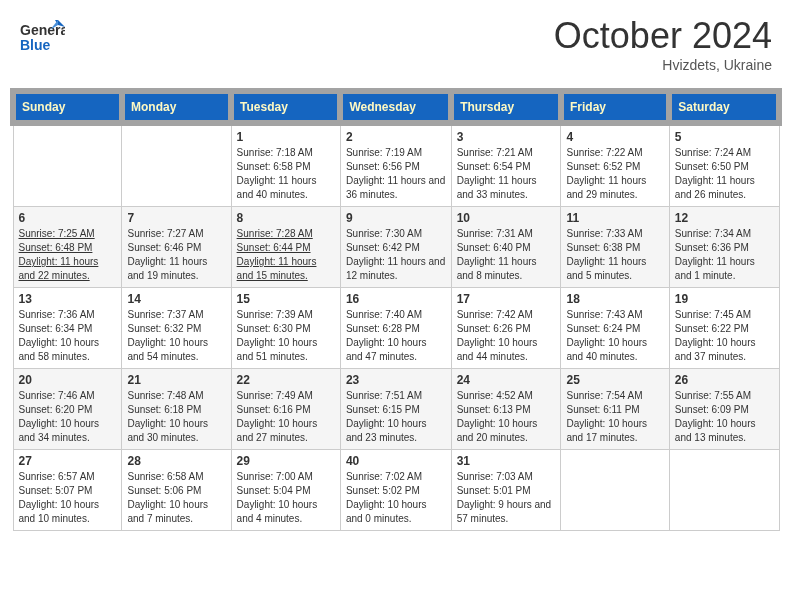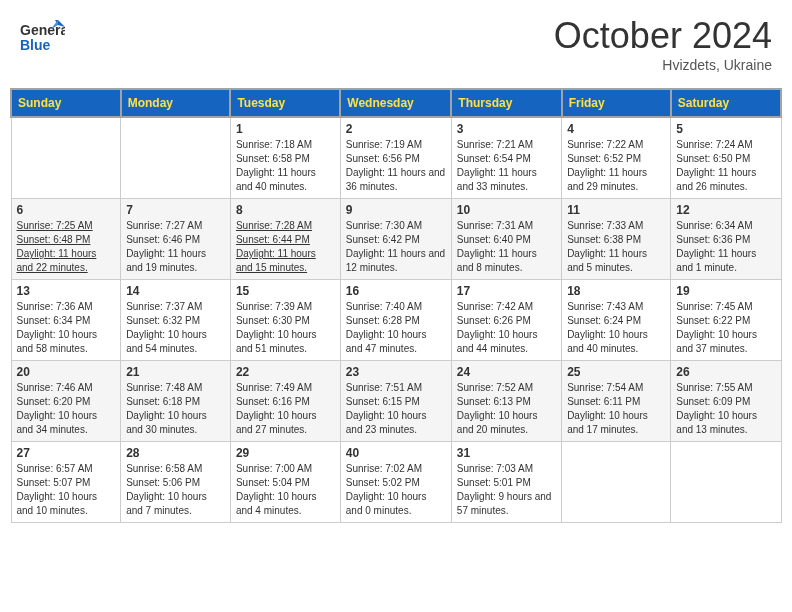--- a/index.html
+++ b/index.html
@@ -34,26 +34,26 @@
       font-size: 14px;
       color: #555;
     }
     .calendar {
       width: 100%;
       border-collapse: collapse;
       font-size: 10.5px;
     }
     .calendar thead tr th {
       background-color: #1565C0;
-      color: #fde047;
+      color: #fef9c3;
       text-align: left;
       padding: 6px 6px;
       font-size: 12px;
       font-weight: bold;
-      border: 2px solid #a3a3a3;
+      border: 6px solid #a3a3a3;
     }
     .calendar tbody tr td {
       border: 1px solid #ccc;
       vertical-align: top;
       padding: 4px 5px;
       width: 113px;
       min-height: 80px;
       background: #fff;
     }
     .calendar tbody tr:nth-child(even) td {
@@ -177,21 +177,21 @@
 Daylight: 11 hours and 8 minutes.</div>
         </td>
         <td>
           <span class="day-number">11</span>
           <div class="day-info" style="white-space: pre-line;">Sunrise: 7:33 AM
 Sunset: 6:38 PM
 Daylight: 11 hours and 5 minutes.</div>
         </td>
         <td>
           <span class="day-number">12</span>
-          <div class="day-info" style="white-space: pre-line;">Sunrise: 6:34 AM
+          <div class="day-info" style="white-space: pre-line;">Sunrise: 7:34 AM
 Sunset: 6:36 PM
 Daylight: 11 hours and 1 minute.</div>
         </td>
       </tr>
       <tr>
         <td>
           <span class="day-number">13</span>
           <div class="day-info" style="white-space: pre-line;">Sunrise: 7:36 AM
 Sunset: 6:34 PM
 Daylight: 10 hours and 58 minutes.</div>
@@ -253,21 +253,21 @@
 Daylight: 10 hours and 27 minutes.</div>
         </td>
         <td>
           <span class="day-number">23</span>
           <div class="day-info" style="white-space: pre-line;">Sunrise: 7:51 AM
 Sunset: 6:15 PM
 Daylight: 10 hours and 23 minutes.</div>
         </td>
         <td>
           <span class="day-number">24</span>
-          <div class="day-info" style="white-space: pre-line;">Sunrise: 7:52 AM
+          <div class="day-info" style="white-space: pre-line;">Sunrise: 4:52 AM
 Sunset: 6:13 PM
 Daylight: 10 hours and 20 minutes.</div>
         </td>
         <td>
           <span class="day-number">25</span>
           <div class="day-info" style="white-space: pre-line;">Sunrise: 7:54 AM
 Sunset: 6:11 PM
 Daylight: 10 hours and 17 minutes.</div>
         </td>
         <td>

